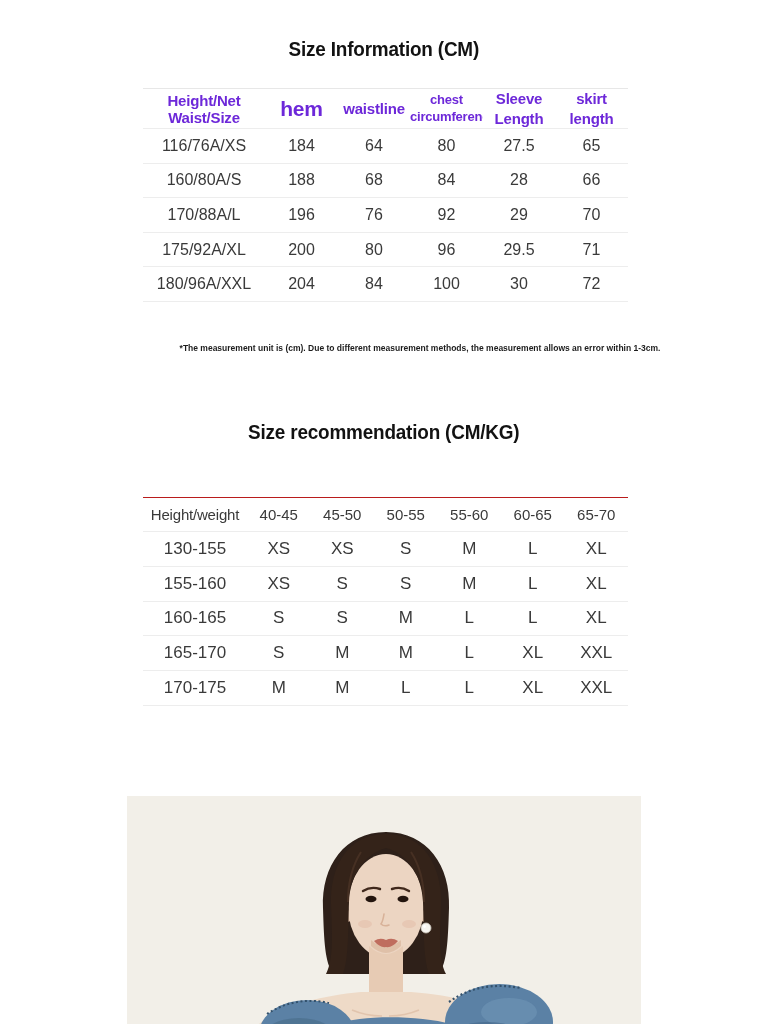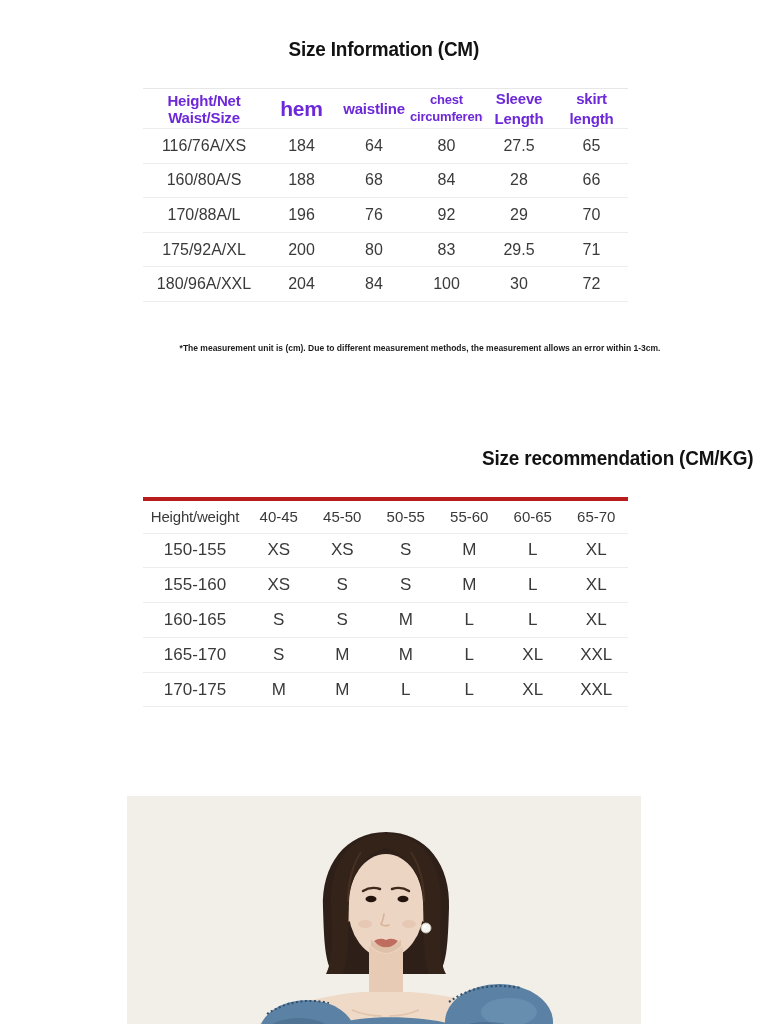--- a/index.html
+++ b/index.html
@@ -10,36 +10,36 @@
   }
   .canvas{position:absolute;inset:0;width:768px;height:976px;background:#fff;}
 
   
   .sec-title{
     position:absolute;left:0;width:768px;text-align:center;
     font-weight:700;font-size:21px;color:#121212;letter-spacing:-0.2px;
   }
   .sec-title .cond{display:inline-block;transform:scaleX(.9);transform-origin:center;}
   #title1{top:37px;}
-  #title2{top:446px;text-align:right;}
+  #title2{top:420px;}
 
   
   table.sizes{
     position:absolute;left:143px;width:485px;
     border-collapse:collapse;table-layout:fixed;
   }
   #table1{top:88px;}
   #table2{top:497px;}
   table.sizes th, table.sizes td{
     padding:0;margin:0;text-align:center;vertical-align:middle;
     font-weight:400;color:#3a3a3a;overflow:hidden;
   }
   #table1 thead tr{height:35px;border-top:1px solid #e7e7e7;border-bottom:1px solid #ededed;}
   #table1 tbody tr{height:34.6px;border-bottom:1px solid #ededed;}
-  #table2 thead tr{height:34px;border-top:4px solid #b91c1c;border-bottom:1px solid #ededed;}
+  #table2 thead tr{height:34px;border-top:1px solid #b91c1c;border-bottom:1px solid #ededed;}
   #table2 tbody tr{height:34.8px;border-bottom:1px solid #ededed;}
 
   table.sizes td{font-size:16px;}
   #table2 td{font-size:17px;}
 
   #table1 th{color:#6d28d9;font-weight:700;letter-spacing:-0.2px;white-space:pre-line;}
   .th-size{font-size:15px;}
   .th-hem{font-size:21px;}
   .th-waist{font-size:15px;}
   .th-chest{font-size:13px;line-height:1.3;}
@@ -116,21 +116,21 @@
         <td>196</td>
         <td>76</td>
         <td>92</td>
         <td>29</td>
         <td>70</td>
       </tr>
       <tr>
         <td>175/92A/XL</td>
         <td>200</td>
         <td>80</td>
-        <td>83</td>
+        <td>96</td>
         <td>29.5</td>
         <td>71</td>
       </tr>
       <tr>
         <td>180/96A/XXL</td>
         <td>204</td>
         <td>84</td>
         <td>100</td>
         <td>30</td>
         <td>72</td>
@@ -160,21 +160,21 @@
         <th class="th-range">40-45</th>
         <th class="th-range">45-50</th>
         <th class="th-range">50-55</th>
         <th class="th-range">55-60</th>
         <th class="th-range">60-65</th>
         <th class="th-range">65-70</th>
       </tr>
     </thead>
     <tbody>
       <tr>
-        <td>150-155</td>
+        <td>130-155</td>
         <td>XS</td>
         <td>XS</td>
         <td>S</td>
         <td>M</td>
         <td>L</td>
         <td>XL</td>
       </tr>
       <tr>
         <td>155-160</td>
         <td>XS</td>

